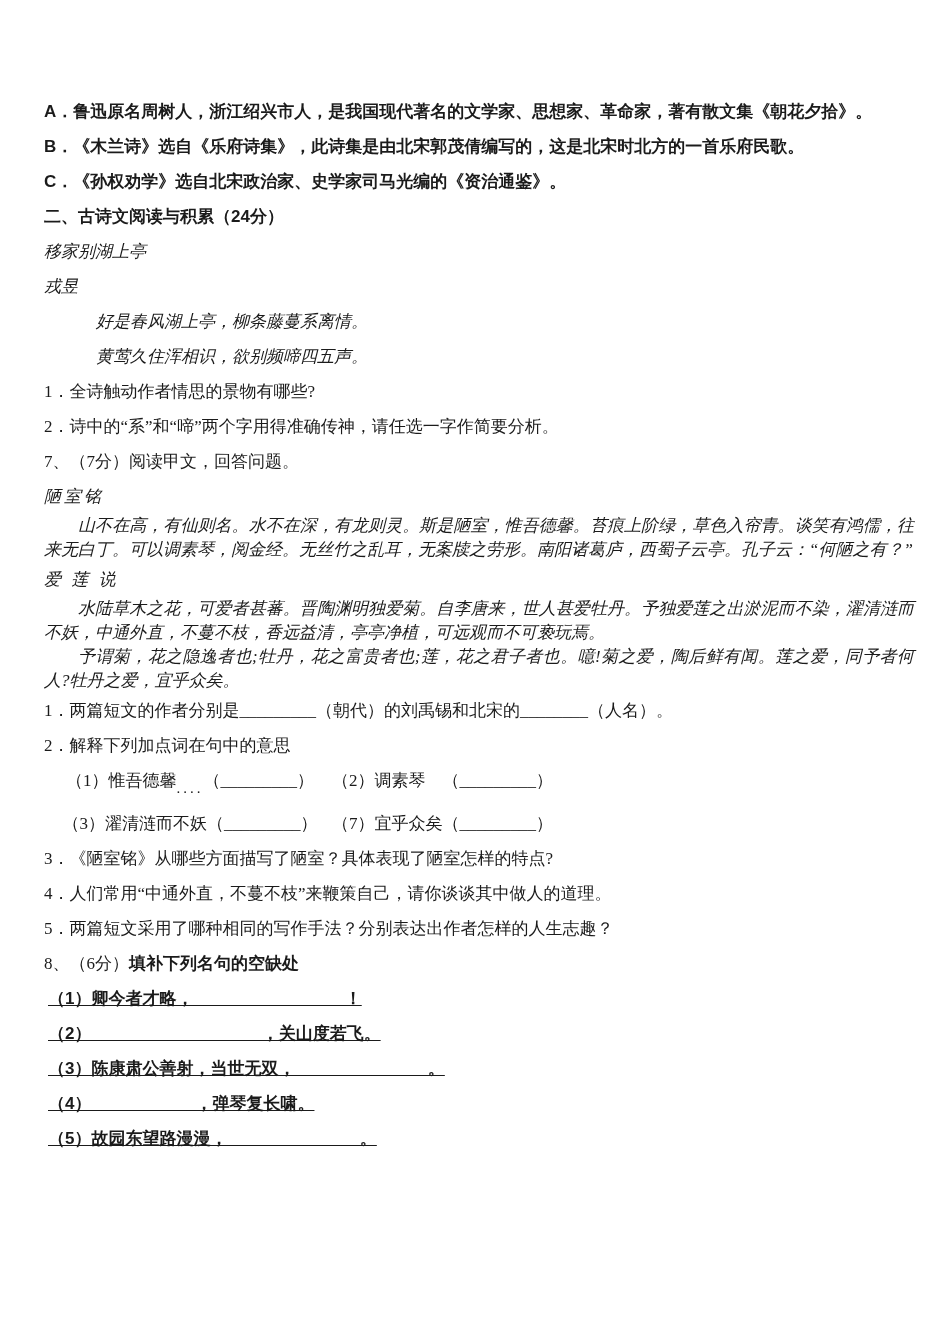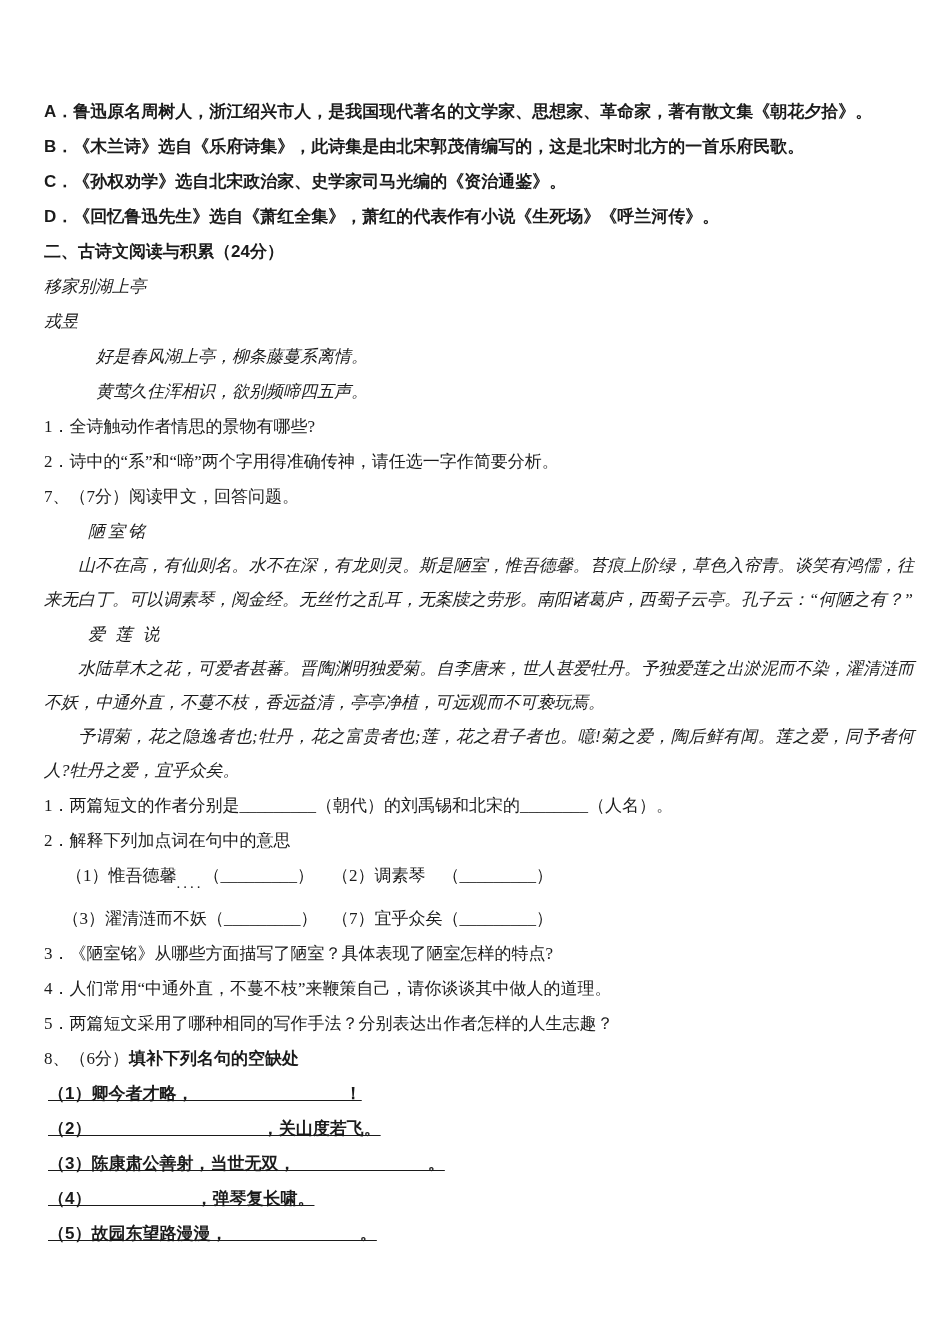--- a/index.html
+++ b/index.html
@@ -18,34 +18,33 @@
     font-size: 17px;
     box-sizing: border-box;
     padding: 94px 36px 0 44px;
     overflow: hidden;
   }
   .ln {
     line-height: 35px;
     white-space: nowrap;
   }
   .para {
-    line-height: 34px;
+    line-height: 24px;
     text-align: justify;
     text-indent: 2em;
   }
   .b {
     font-weight: 700;
     font-family: "Liberation Sans", "DejaVu Sans", sans-serif;
   }
   .k {
     font-style: italic;
   }
   .title-sp {
     letter-spacing: 3px;
-    margin-left: 44px;
   }
   .poem {
     padding-left: 52px;
     font-style: italic;
   }
   .tight {
     margin-top: -11px;
   }
   .blank-row {
     padding-left: 4px;
@@ -68,21 +67,20 @@
   }
 </style>
 </head>
 <body>
 
 <div class="page">
 
   <div class="ln b">A．鲁迅原名周树人，浙江绍兴市人，是我国现代著名的文学家、思想家、革命家，著有散文集《朝花夕拾》。</div>
   <div class="ln b">B．《木兰诗》选自《乐府诗集》，此诗集是由北宋郭茂倩编写的，这是北宋时北方的一首乐府民歌。</div>
   <div class="ln b">C．《孙权劝学》选自北宋政治家、史学家司马光编的《资治通鉴》。</div>
-  <div class="ln b">D．《回忆鲁迅先生》选自《萧红全集》，萧红的代表作有小说《生死场》《呼兰河传》。</div>
 
   <div class="ln b">二、古诗文阅读与积累（24分）</div>
 
   <div class="ln k">移家别湖上亭</div>
   <div class="ln k">戎昱</div>
   <div class="ln k poem">好是春风湖上亭，柳条藤蔓系离情。</div>
   <div class="ln k poem">黄莺久住浑相识，欲别频啼四五声。</div>
   <div class="ln">1．全诗触动作者情思的景物有哪些?</div>
   <div class="ln">2．诗中的“系”和“啼”两个字用得准确传神，请任选一字作简要分析。</div>
 

